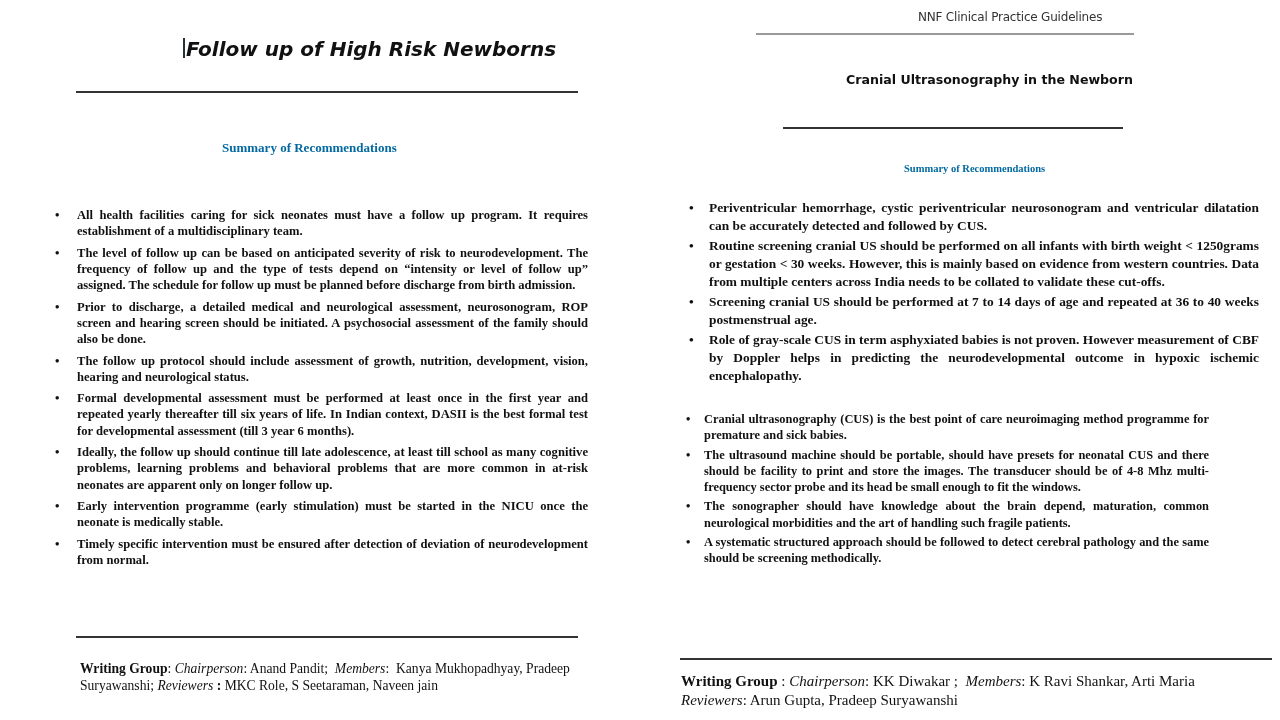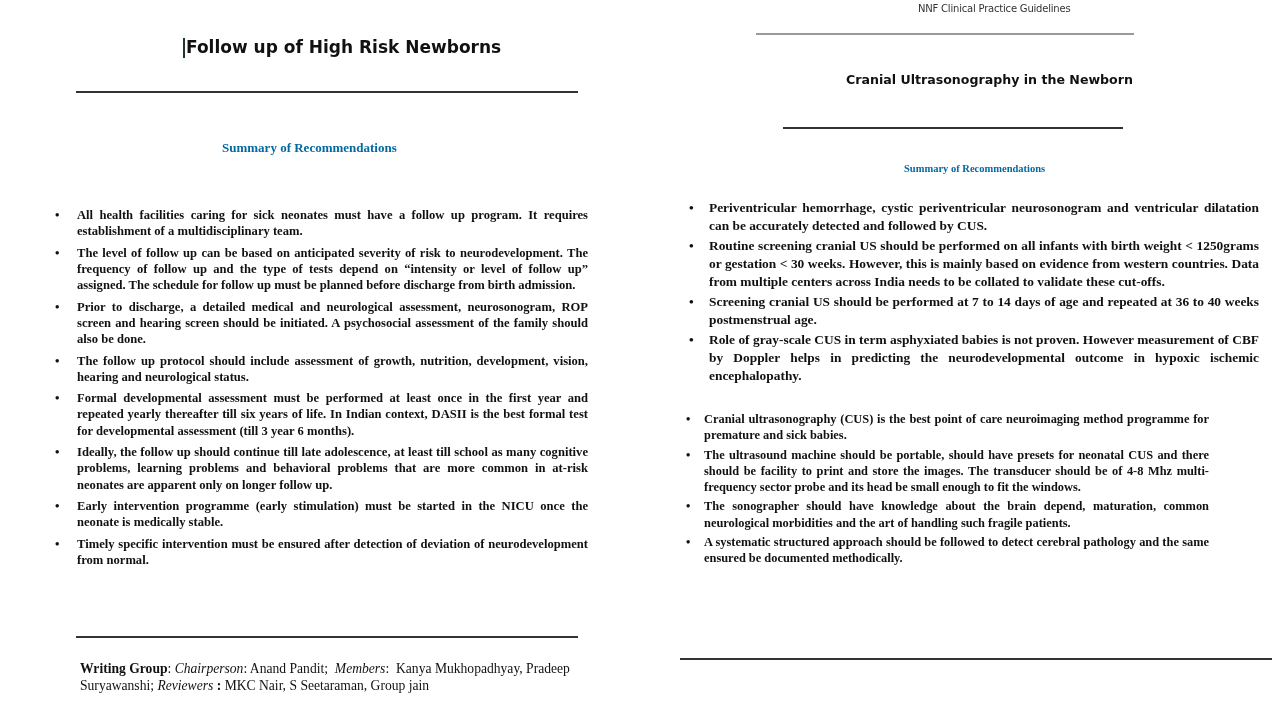--- a/index.html
+++ b/index.html
@@ -12,32 +12,32 @@
     .rule { position: absolute; height: 0; border-top: 2px solid #333; }
     .rule.grey { border-top: 2px solid #9a9a9a; }
 
     .summary { position: absolute; font-family: "Liberation Serif", serif; font-weight: bold; white-space: nowrap; color: #0369a1; }
 
     ul.recs { position: absolute; margin: 0; padding: 0; list-style: none; font-family: "Liberation Serif", serif; font-weight: bold; color: #111; }
     ul.recs li { position: relative; text-align: justify; }
     ul.recs li .bullet { position: absolute; top: 0; }
 
     
-    #left .doc-title { left: 186px; top: 37px; font-size: 17px; }
+    #left .doc-title { left: 186px; top: 37px; font-size: 20px; font-style: italic; }
     #left .cursor { position: absolute; left: 183px; top: 38px; width: 1.5px; height: 20px; background: #233; }
     #left .rule.top { left: 76px; top: 91px; width: 502px; }
     #left .summary { left: 222px; top: 140px; font-size: 13px; }
     #left ul.recs { left: 77px; top: 207px; width: 511px; font-size: 12.6px; line-height: 16.2px; }
     #left ul.recs li { margin-bottom: 5.3px; }
     #left ul.recs li .bullet { left: -22px; }
     #left .rule.bottom { left: 76px; top: 636px; width: 502px; }
     #left .writing { position: absolute; left: 80px; top: 660px; width: 510px; font-family: "Liberation Serif", serif; font-size: 13.6px; line-height: 17px; color: #111; }
 
     
-    #right .header-note { position: absolute; left: 268px; top: 3px; font-family: "DejaVu Sans", sans-serif; font-size: 10px; color: #333; white-space: nowrap; letter-spacing: -0.2px; }
+    #right .header-note { position: absolute; left: 268px; top: 10px; font-family: "DejaVu Sans", sans-serif; font-size: 12px; color: #333; white-space: nowrap; letter-spacing: -0.2px; }
     #right .rule.top1 { left: 106px; top: 33px; width: 378px; }
     #right .doc-title { left: 196px; top: 72px; font-size: 12.6px; text-align: right; }
     #right .rule.top2 { left: 133px; top: 127px; width: 340px; }
     #right .summary { left: 254px; top: 163px; font-size: 10.5px; }
     #right ul.recs.group-a { left: 59px; top: 199px; width: 550px; font-size: 13.4px; line-height: 18px; }
     #right ul.recs.group-a li { margin-bottom: 2px; }
     #right ul.recs.group-a li .bullet { left: -20px; }
     #right ul.recs.group-b { left: 54px; top: 411px; width: 505px; font-size: 12.4px; line-height: 16.3px; }
     #right ul.recs.group-b li { margin-bottom: 3px; }
     #right ul.recs.group-b li .bullet { left: -18px; }
@@ -68,21 +68,21 @@
   </ul>
 
   <div class="rule bottom"></div>
   <div class="writing">
     <span class="wg-label">Writing Group</span>:
     <span class="it">Chairperson</span>:
     <span>Anand Pandit;</span>&nbsp;
     <span class="it">Members</span>:&nbsp;
     <span>Kanya Mukhopadhyay, Pradeep Suryawanshi;</span>
     <span class="it">Reviewers</span> <b>:</b>
-    <span>MKC Nair, S Seetaraman, Group jain</span>
+    <span>MKC Role, S Seetaraman, Naveen jain</span>
   </div>
 </div>
 
 <div class="page" id="right">
   <div class="header-note">NNF Clinical Practice Guidelines</div>
   <div class="rule grey top1"></div>
   <div class="sans-title doc-title">Cranial Ultrasonography in the Newborn</div>
   <div class="rule top2"></div>
   <div class="summary">Summary of Recommendations</div>
 
@@ -90,17 +90,26 @@
     <li><span class="bullet">•</span><span>Periventricular hemorrhage, cystic periventricular neurosonogram and ventricular dilatation can be accurately detected and followed by CUS.</span></li>
     <li><span class="bullet">•</span><span>Routine screening cranial US should be performed on all infants with birth weight &lt; 1250grams or gestation &lt; 30 weeks. However, this is mainly based on evidence from western countries. Data from multiple centers across India needs to be collated to validate these cut-offs.</span></li>
     <li><span class="bullet">•</span><span>Screening cranial US should be performed at 7 to 14 days of age and repeated at 36 to 40 weeks  postmenstrual age.</span></li>
     <li><span class="bullet">•</span><span>Role of gray-scale CUS in term asphyxiated babies  is not proven. However measurement of CBF by Doppler helps in predicting the neurodevelopmental outcome in hypoxic ischemic encephalopathy.</span></li>
   </ul>
 
   <ul class="recs group-b">
     <li><span class="bullet">•</span><span>Cranial ultrasonography (CUS) is the best point of care neuroimaging method programme for premature and sick babies.</span></li>
     <li><span class="bullet">•</span><span>The ultrasound machine should be portable, should have presets for neonatal CUS and there should be facility to print and store the images. The transducer should be of 4-8 Mhz multi-frequency sector probe and its head be small enough to fit the windows.</span></li>
     <li><span class="bullet">•</span><span>The sonographer should have knowledge about the brain depend, maturation, common neurological morbidities and the art of handling such fragile patients.</span></li>
-    <li><span class="bullet">•</span><span>A systematic structured approach should be followed to detect cerebral pathology and the same ensured be documented methodically.</span></li>
+    <li><span class="bullet">•</span><span>A systematic structured approach should be followed to detect cerebral pathology and the same should be screening methodically.</span></li>
   </ul>
 
   <div class="rule bottom"></div>
+  <div class="writing">
+    <span class="wg-label">Writing Group</span> :
+    <span class="it">Chairperson</span>:
+    <span>KK Diwakar ;</span>&nbsp;
+    <span class="it">Members</span>:
+    <span>K Ravi Shankar, Arti Maria</span><br>
+    <span class="it">Reviewers</span>:
+    <span>Arun Gupta, Pradeep Suryawanshi</span>
+  </div>
 </div>
 
 </body></html>

